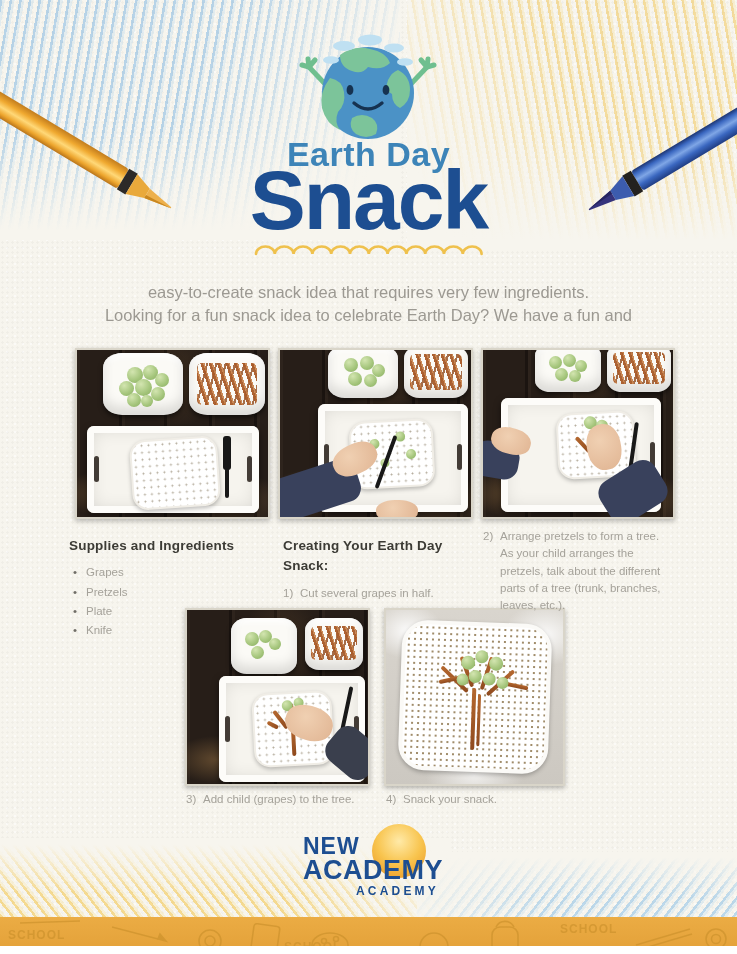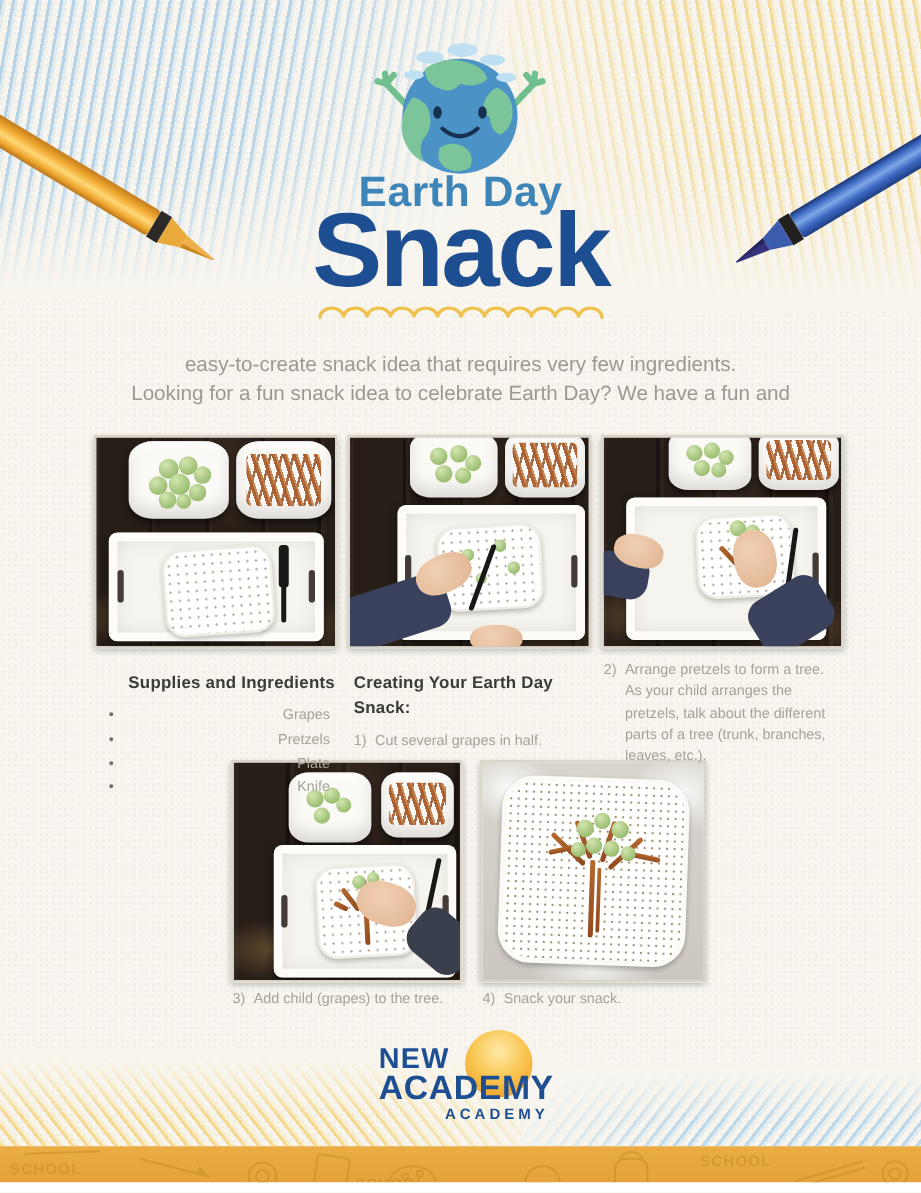--- a/index.html
+++ b/index.html
@@ -87,21 +87,21 @@
     background-size:7px 7px; border-radius:16px; border:2px solid #f0ede6;
     box-shadow:0 2px 4px rgba(0,0,0,.25);}
   .stick{position:absolute; width:4px; border-radius:2px;
     background:linear-gradient(#b5682f,#8f4a1e);}
   .knife{position:absolute; background:#181818; border-radius:3px;}
   .sleeve{position:absolute; background:#39415c; border-radius:14px;}
   .hand{position:absolute; background:radial-gradient(circle at 40% 35%, #f0d0b2, #e0b492); border-radius:45%;}
   
   .caption-heading{font-size:13.5px; font-weight:800; color:#3c3b35; letter-spacing:.2px; margin:0 0 8px 0;}
   .caption-block{position:absolute; font-size:11.5px; color:#a5a29a; line-height:1.5;}
-  #supplies-block{left:83px; top:536px; width:185px;text-align:right;}
+  #supplies-block{left:69px; top:536px; width:185px;}
   #supplies-list{list-style:none; margin:4px; padding:0;}
   #supplies-list li{padding-left:13px; position:relative; margin-bottom:2px;}
   #supplies-list li::before{content:"•"; position:absolute; left:0; color:#6f6d66;}
   #creating-block{left:283px; top:536px; width:192px;}
   #step2-block{left:483px; top:528px; width:184px;}
   #step3-block{left:186px; top:791px; width:195px;}
   #step4-block{left:386px; top:791px; width:170px;}
   .step{display:flex;}
   .step .num{width:17px; flex:none;}
   

